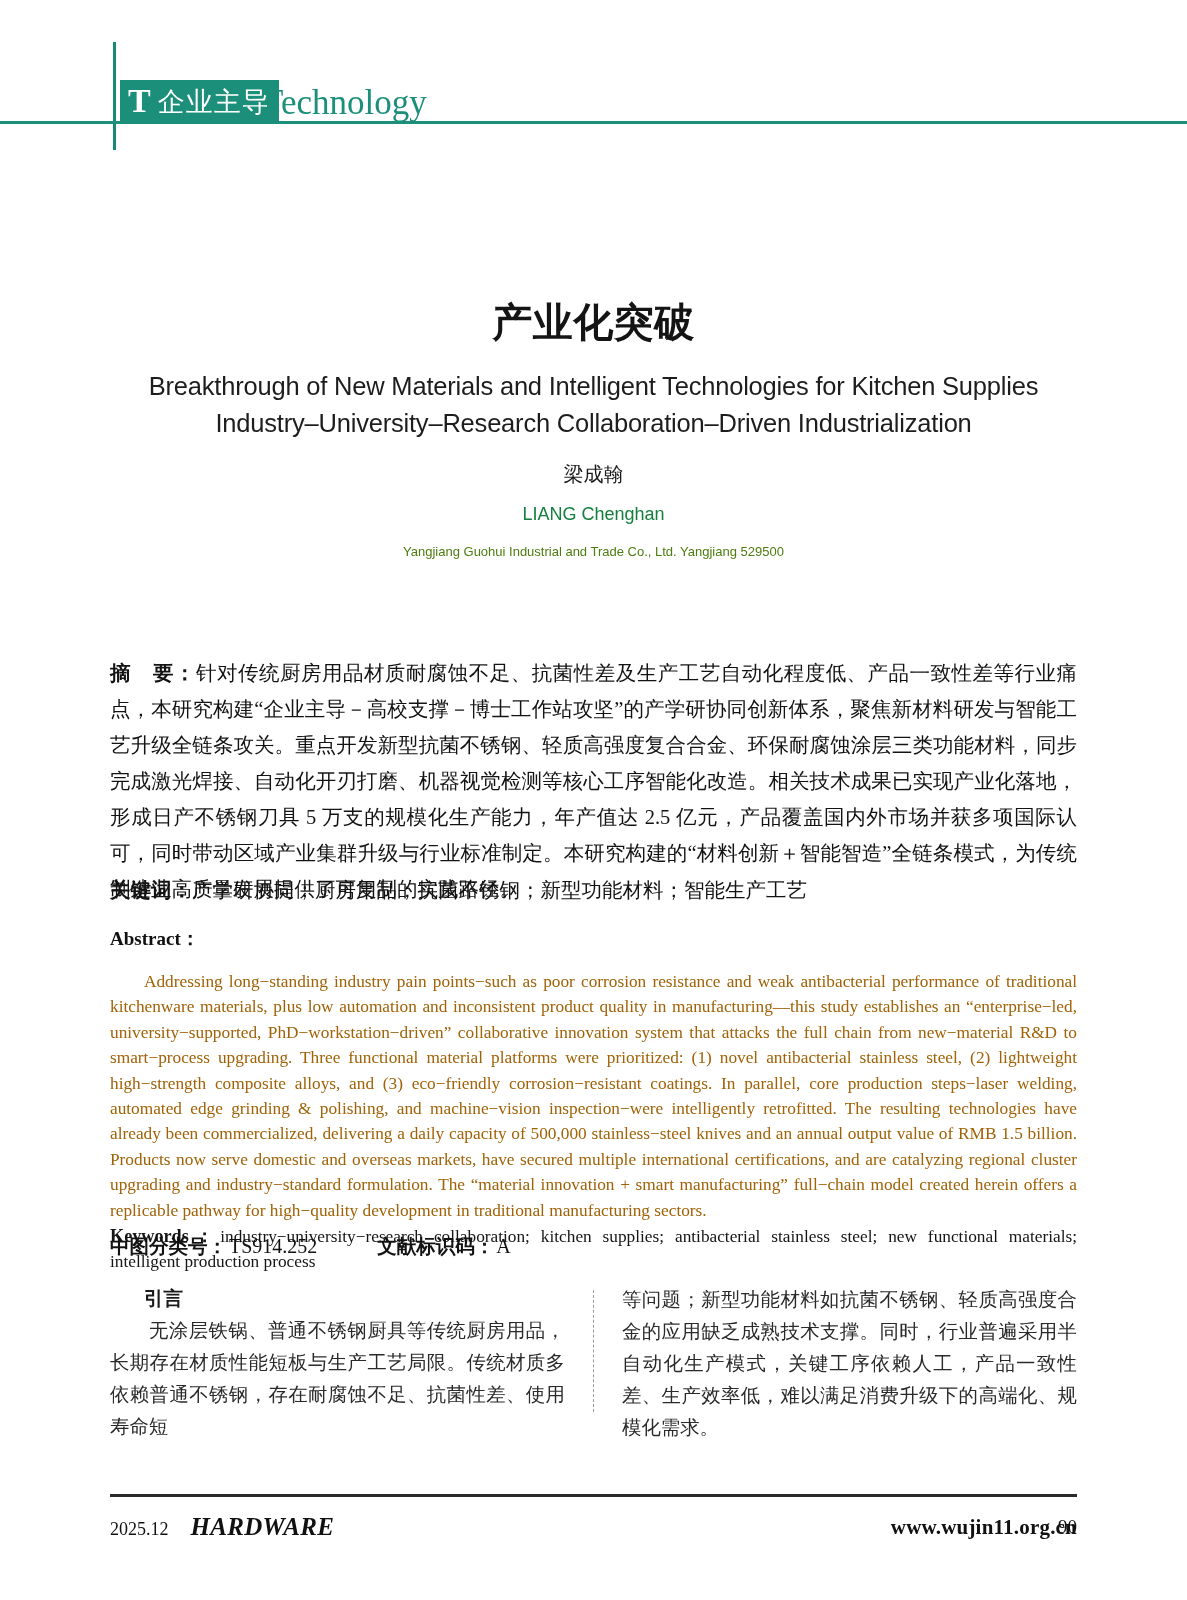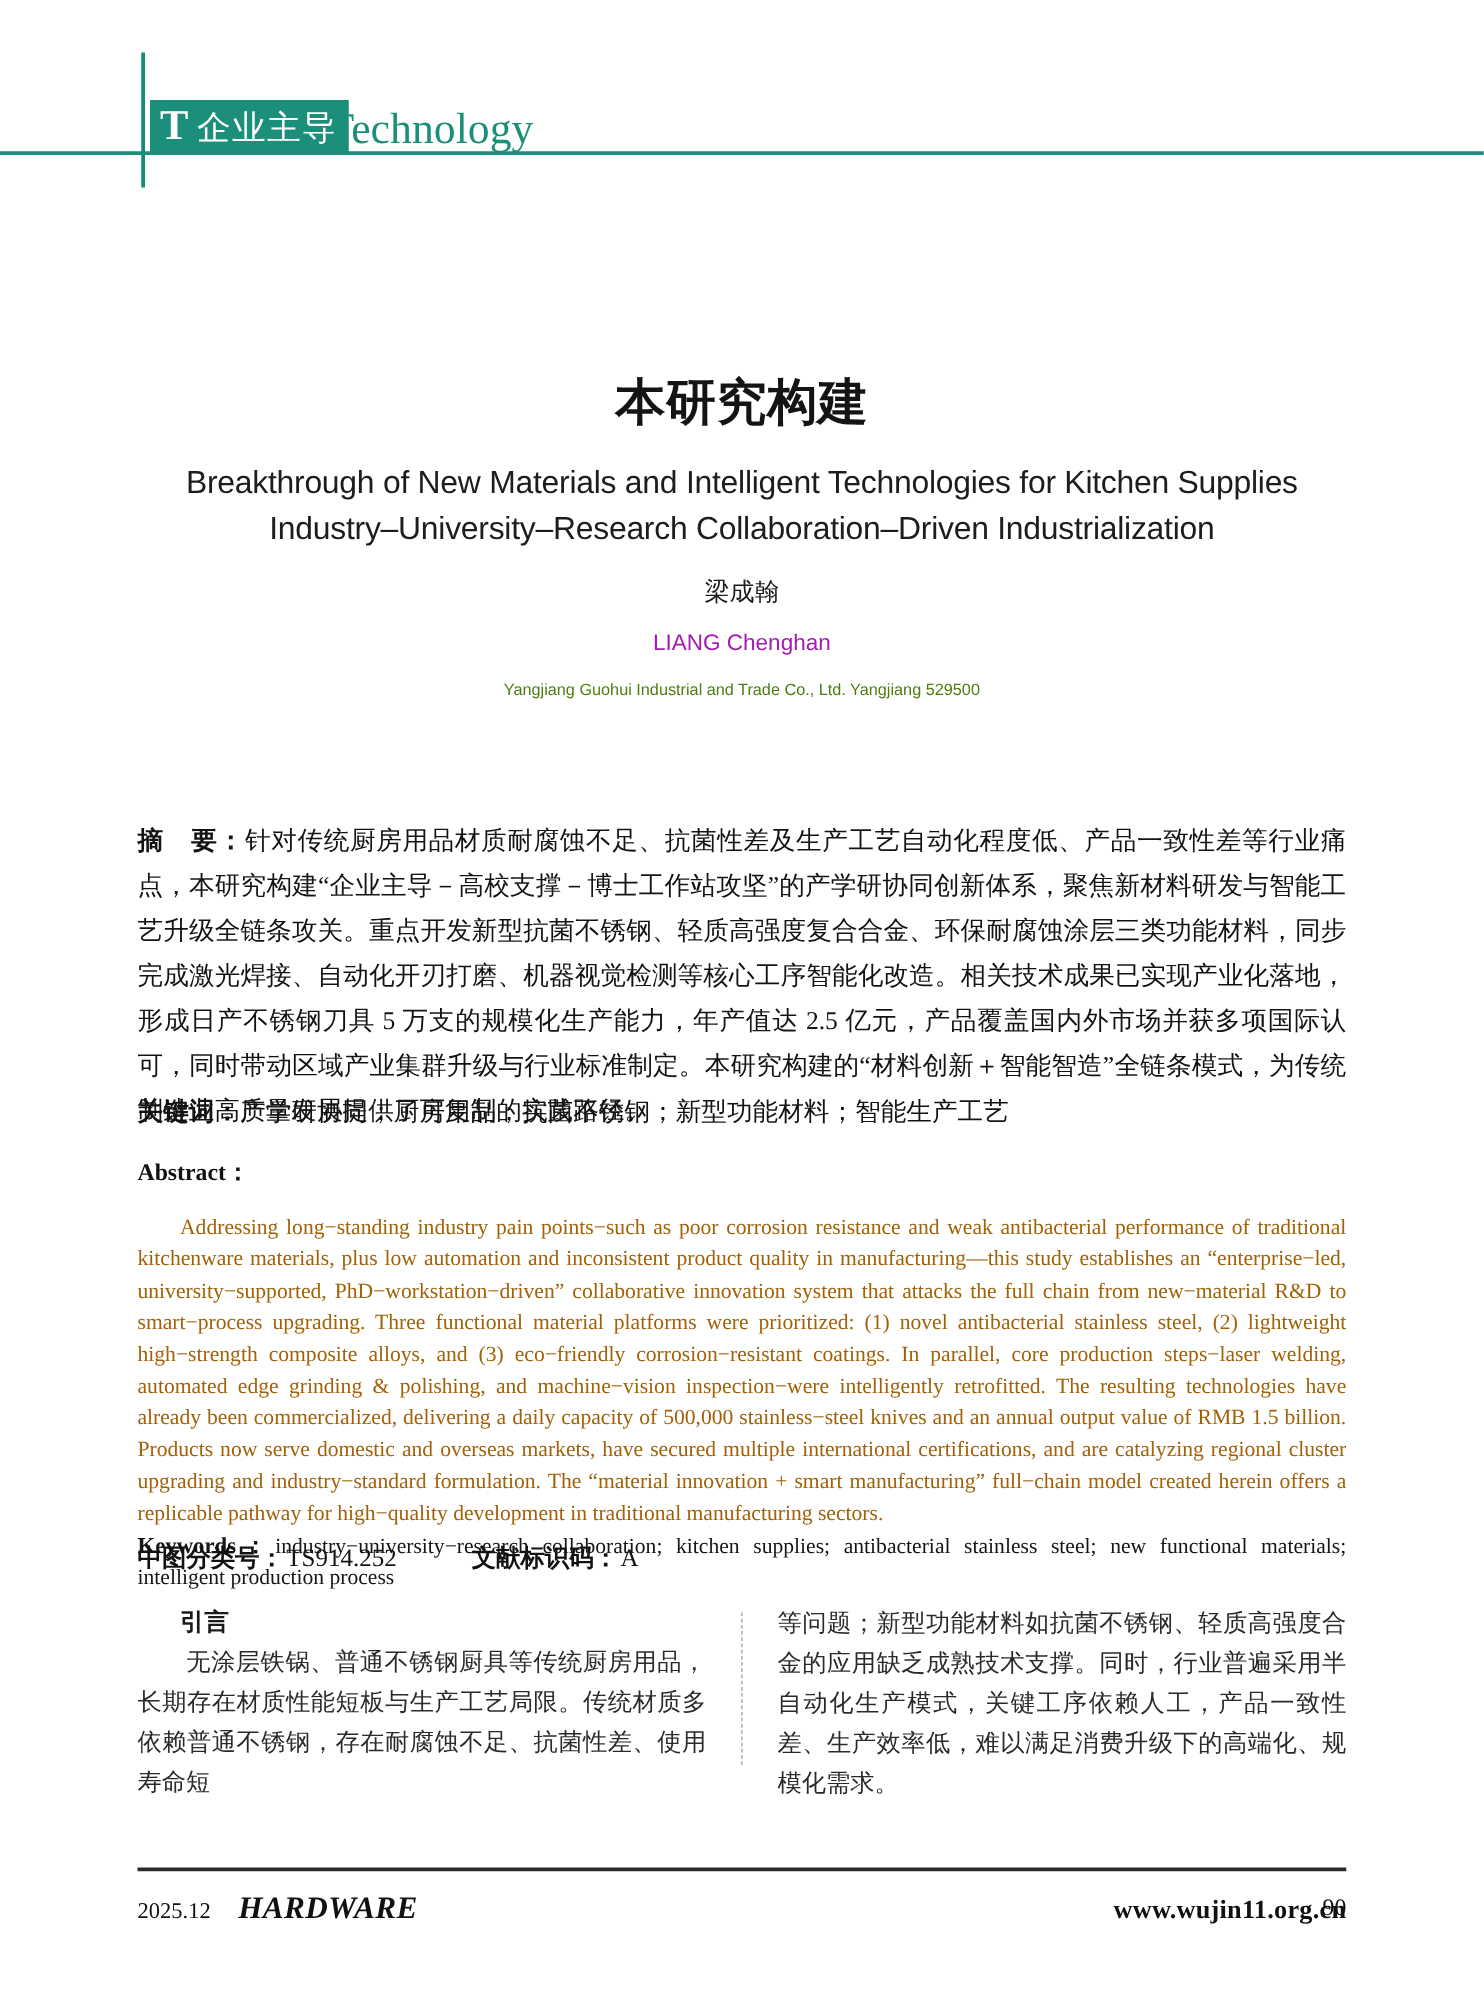--- a/index.html
+++ b/index.html
@@ -118,21 +118,21 @@
     font-family: "Liberation Sans", sans-serif;
     font-size: 20px;
     line-height: 1.5;
     color: #1a1a1a;
   }
   .author-en {
     margin-top: 12px;
     font-family: "Liberation Sans", sans-serif;
     font-size: 18px;
     line-height: 1.5;
-    color: #a21caf;
+    color: #15803d;
   }
   .affil-cn {
     margin-top: 16px;
     font-family: "Liberation Sans", sans-serif;
     font-weight: bold;
     font-size: 18px;
     line-height: 1.5;
     color: #111;
   }
   .affil-en {
@@ -339,21 +339,21 @@
     <div class="mast-hline"></div>
     <div class="mast-badge">
       <span class="mast-t">T</span>
       <span class="mast-cn">企业主导</span>
     </div>
     <div class="mast-en">Technology</div>
   </div>
 
   <div class="title-block">
     <div class="title-cn">
-      <div>本研究构建</div>
+      <div>产业化突破</div>
     </div>
     <div class="title-en">
       <div>Breakthrough of New Materials and Intelligent Technologies for Kitchen Supplies</div>
       <div>Industry–University–Research Collaboration–Driven Industrialization</div>
     </div>
     <div class="author-cn">梁成翰</div>
     <div class="author-en">LIANG Chenghan</div>
     <div class="affil-en">Yangjiang Guohui Industrial and Trade Co., Ltd. Yangjiang 529500</div>
   </div>
 

